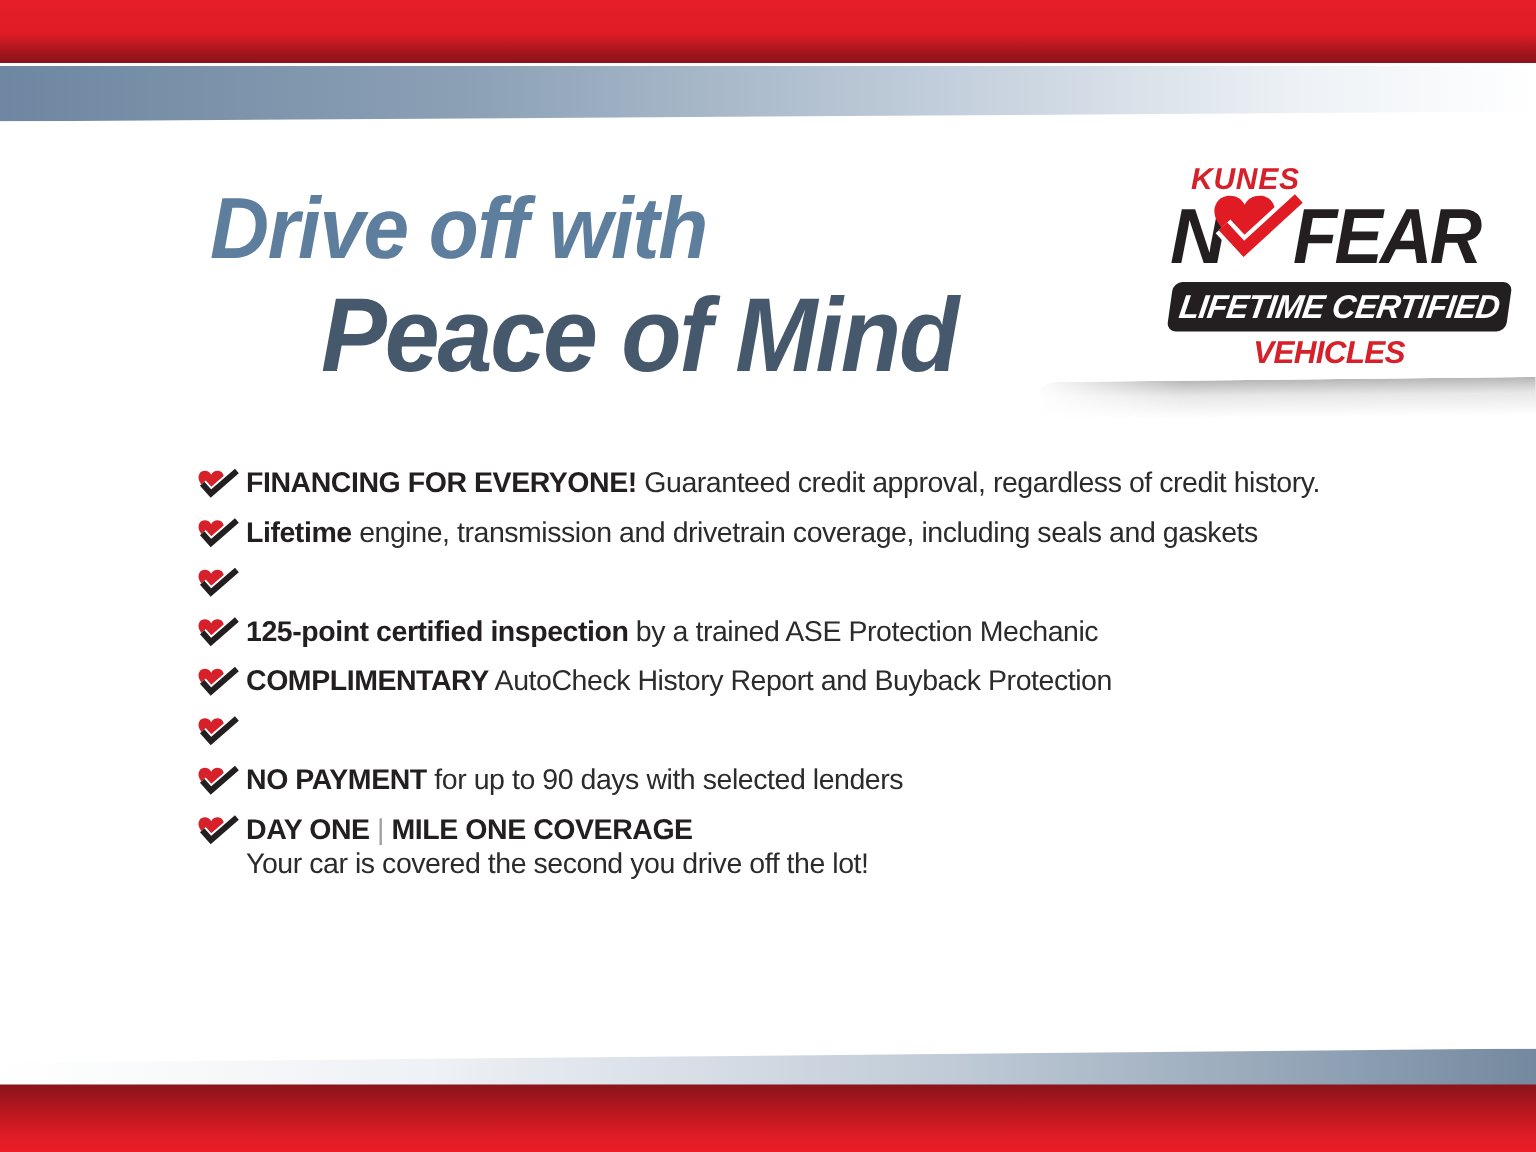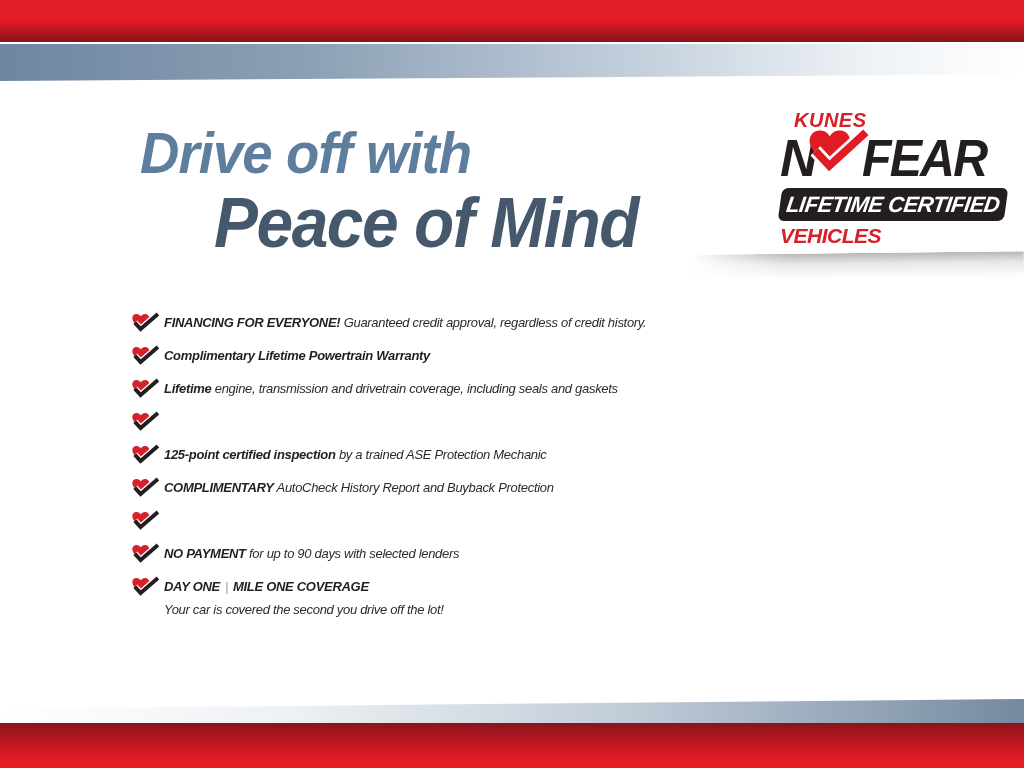--- a/index.html
+++ b/index.html
@@ -71,21 +71,21 @@
     margin-top: 3px; width: 226px; height: 33px;
     background: #231f20; border-radius: 6px;
     transform: skewX(-8deg);
     display: flex; align-items: center; justify-content: center;
   }
   .logo-bar-text {
     color: #ffffff; font-size: 22px; font-weight: bold; font-style: italic;
     letter-spacing: -0.5px; white-space: nowrap;
   }
   .logo-vehicles {
-    margin-top: 3px; width: 212px; text-align: left;
+    margin-top: 3px; width: 212px; text-align: center;
     font-size: 21px; font-weight: bold; font-style: italic; color: #d6202a;
     letter-spacing: -0.5px;
   }
 
   
   .shadow-wedge {
     position: absolute; left: 690px; top: 253px; width: 334px; height: 30px;
     background: linear-gradient(180deg, rgba(110,110,110,0.5) 0%, rgba(160,160,160,0.25) 35%, rgba(255,255,255,0) 85%);
     -webkit-mask-image: linear-gradient(90deg, transparent 0%, #000 30%);
             mask-image: linear-gradient(90deg, transparent 0%, #000 30%);
@@ -94,21 +94,21 @@
   }
 
   
   .benefits {
     position: absolute; left: 130px; top: 311px; width: 810px;
     list-style: none; margin: 0; padding: 0;
   }
   .benefit { display: flex; align-items: flex-start; margin-bottom: 9px; }
   .hc-icon { flex: 0 0 34px; width: 34px; margin-top: 0px; }
   .benefit-text {
-    font-size: 13px; line-height: 23px; font-style: italic;
+    font-size: 19px; line-height: 23px; 
     color: #2b2b2b; letter-spacing: -0.3px;
   }
   .benefit-text .b { font-weight: bold; color: #231f20; }
   .benefit-text .r { font-weight: normal; }
   .pipe { font-weight: normal; color: #9aa0a5; padding: 0 5px; }
   .subline { font-weight: normal; }
 
   
   .hc-icon svg { display: block; }
 </style>
@@ -150,30 +150,20 @@
       <span class="hc-icon">
         <svg viewBox="0 0 36 28" width="31" height="24" aria-hidden="true">
           <path fill="#d6202a" d="M12.5 6.5 C11 2.8 5.4 2.2 3.4 5.6 C1.5 8.9 3.5 12.8 6.5 15.6 L12.5 21.2 L18.5 15.6 C21.5 12.8 23.5 8.9 21.6 5.6 C19.6 2.2 14 2.8 12.5 6.5 Z"></path>
           <path fill="none" stroke="#ffffff" stroke-width="7.5" d="M5.5 13.5 L12.3 21 L32.5 3.5"></path>
           <path fill="none" stroke="#231f20" stroke-width="4.6" d="M5.5 13.5 L12.3 21 L32.5 3.5"></path>
         </svg>
       </span>
       <div class="benefit-text"><span class="b">FINANCING FOR EVERYONE!</span><span class="r"> Guaranteed credit approval, regardless of credit history.</span></div>
     </li>
 
-    <li class="benefit">
-      <span class="hc-icon">
-        <svg viewBox="0 0 36 28" width="31" height="24" aria-hidden="true">
-          <path fill="#d6202a" d="M12.5 6.5 C11 2.8 5.4 2.2 3.4 5.6 C1.5 8.9 3.5 12.8 6.5 15.6 L12.5 21.2 L18.5 15.6 C21.5 12.8 23.5 8.9 21.6 5.6 C19.6 2.2 14 2.8 12.5 6.5 Z"></path>
-          <path fill="none" stroke="#ffffff" stroke-width="7.5" d="M5.5 13.5 L12.3 21 L32.5 3.5"></path>
-          <path fill="none" stroke="#231f20" stroke-width="4.6" d="M5.5 13.5 L12.3 21 L32.5 3.5"></path>
-        </svg>
-      </span>
-      <div class="benefit-text"><span class="b">Complimentary Lifetime Powertrain Warranty</span><span class="r"></span></div>
-    </li>
 
     <li class="benefit">
       <span class="hc-icon">
         <svg viewBox="0 0 36 28" width="31" height="24" aria-hidden="true">
           <path fill="#d6202a" d="M12.5 6.5 C11 2.8 5.4 2.2 3.4 5.6 C1.5 8.9 3.5 12.8 6.5 15.6 L12.5 21.2 L18.5 15.6 C21.5 12.8 23.5 8.9 21.6 5.6 C19.6 2.2 14 2.8 12.5 6.5 Z"></path>
           <path fill="none" stroke="#ffffff" stroke-width="7.5" d="M5.5 13.5 L12.3 21 L32.5 3.5"></path>
           <path fill="none" stroke="#231f20" stroke-width="4.6" d="M5.5 13.5 L12.3 21 L32.5 3.5"></path>
         </svg>
       </span>
       <div class="benefit-text"><span class="b">Lifetime</span><span class="r"> engine, transmission and drivetrain coverage, including seals and gaskets</span></div>

